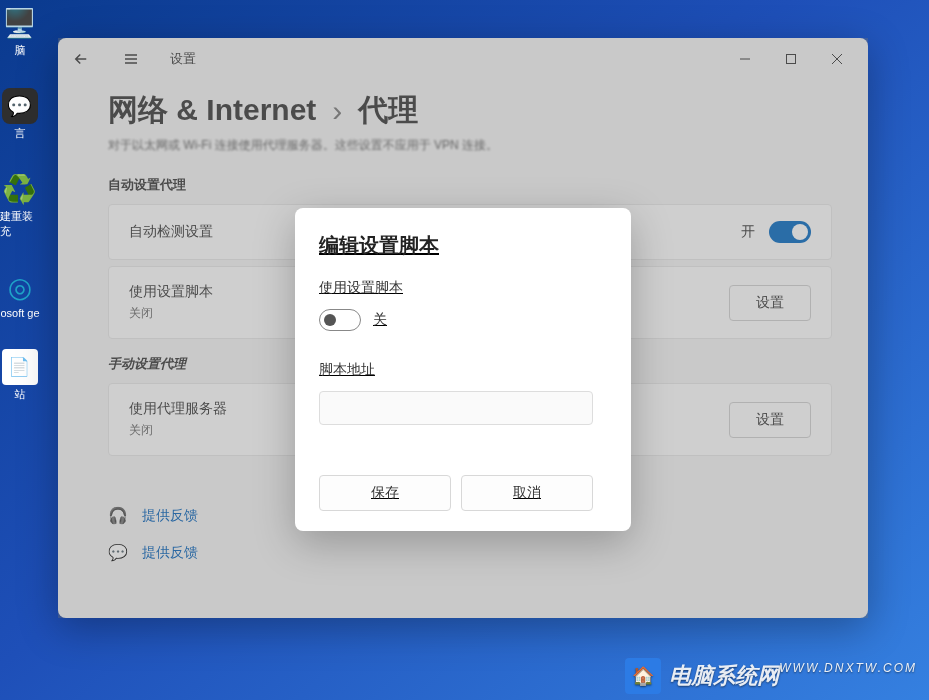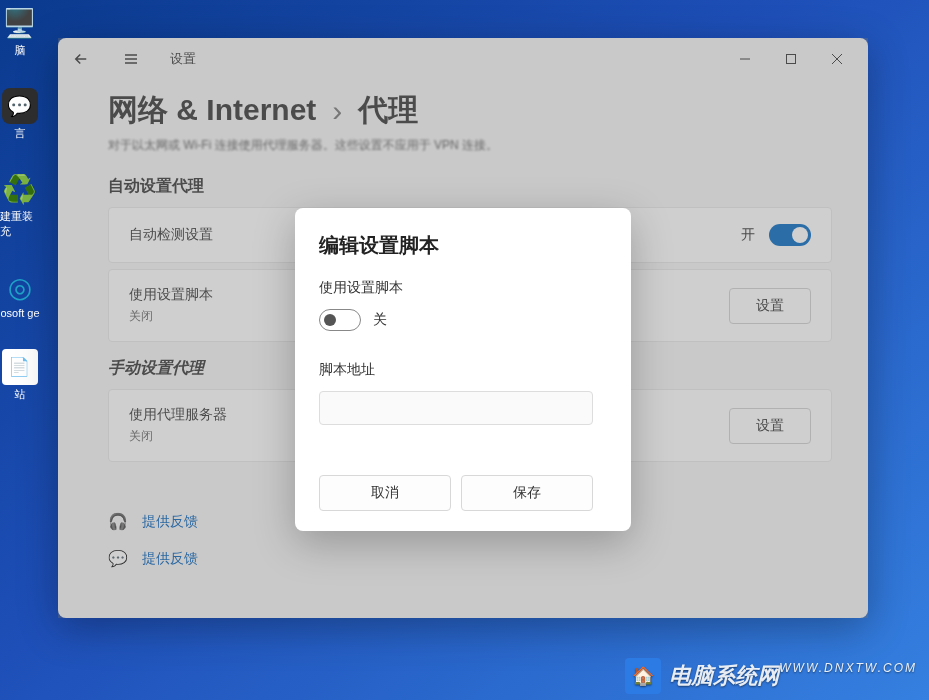--- a/index.html
+++ b/index.html
@@ -25,21 +25,21 @@
     .titlebar-left { display: flex; align-items: center; gap: 20px; }
     .tb-btn { width: 30px; height: 30px; display: flex; align-items: center; justify-content: center; color: #333; font-size: 16px; cursor: pointer; border-radius: 4px; }
     .tb-title { font-size: 13px; color: #333; margin-left: 4px; }
     .titlebar-right { margin-left: auto; display: flex; }
     .win-btn { width: 46px; height: 32px; display: flex; align-items: center; justify-content: center; color: #333; }
     .win-btn svg { width: 12px; height: 12px; }
     .content { flex: 1; padding: 0 36px 20px 50px; overflow: hidden; }
     .breadcrumb { display: flex; align-items: center; gap: 16px; font-size: 30px; font-weight: 600; color: #333; margin-top: 10px; margin-bottom: 6px; }
     .bc-sep { color: #777; font-weight: 400; }
     .blurred { font-size: 12px; color: #333; filter: blur(1px); opacity: 0.8; margin-bottom: 22px; }
-    .section-title { font-size: 16px; font-weight: 600; color: #333; margin: 12px 0 10px 0; }
+    .section-title { font-size: 13px; font-weight: 600; color: #333; margin: 12px 0 10px 0; }
     .card {
       background: #fdfdfd; border: 1px solid #e6e6e6; border-radius: 4px;
       padding: 16px 20px; display: flex; align-items: center; margin-bottom: 6px;
     }
     .card-main { display: flex; flex-direction: column; gap: 4px; }
     .card-label { font-size: 14px; color: #333; font-family: Liberation Serif, serif; }
     .card-sub { font-size: 12px; color: #666; }
     .card-right { margin-left: auto; display: flex; align-items: center; gap: 14px; }
     .toggle-on {
       width: 42px; height: 22px; border-radius: 11px; background: #0067c0; position: relative;
@@ -52,21 +52,21 @@
     }
     .help-links { margin-top: 50px; display: flex; flex-direction: column; gap: 18px; }
     .help-link { display: flex; align-items: center; gap: 14px; color: #0360b9; font-size: 14px; cursor: pointer; }
     .help-link .hi { color: #666; font-size: 16px; }
     .overlay {
       position: absolute; inset: 0; background: rgba(120,120,120,0.35);
       display: flex; align-items: flex-start; justify-content: center;
     }
     .dialog {
       margin-top: 170px; width: 336px; background: #fff; border-radius: 8px;
-      padding: 24px 38px 20px 24px; box-shadow: 0 12px 40px rgba(0,0,0,0.25);
+      padding: 24px 38px 20px 24px; box-shadow: 0 12px 40px rgba(0,0,0,0.25); text-decoration: underline;
     }
     .dlg-title { font-size: 20px; font-weight: 600; color: #222; margin-bottom: 20px; }
     .dlg-label { font-size: 14px; color: #333; margin-bottom: 12px; }
     .dlg-toggle-row { display: flex; align-items: center; gap: 12px; margin-bottom: 30px; }
     .toggle-off {
       width: 42px; height: 22px; border-radius: 11px; background: #fff; border: 1px solid #888; position: relative;
     }
     .toggle-off::after { content: ""; position: absolute; left: 4px; top: 4px; width: 12px; height: 12px; border-radius: 50%; background: #555; }
     .dlg-input {
       width: 100%; height: 34px; border: 1px solid #ddd; background: #fafafa;
@@ -204,22 +204,22 @@
     <div class="dialog">
       <div class="dlg-title">编辑设置脚本</div>
       <div class="dlg-label">使用设置脚本</div>
       <div class="dlg-toggle-row">
         <div class="toggle-off"></div>
         <span style="font-size:14px;color:#333;">关</span>
       </div>
       <div class="dlg-label">脚本地址</div>
       <input class="dlg-input" type="text" value="" style="">
       <div class="dlg-actions">
+        <button class="dlg-btn">保存</button>
         <button class="dlg-btn">取消</button>
-        <button class="dlg-btn">保存</button>
       </div>
     </div>
   </div>
 </div>
 
 <div class="watermark">
   <div class="wm-logo">🏠</div>
   <div class="wm-text">
     <span class="wm-main">电脑系统网</span>
     <span style="letter-spacing:2px;font-style:italic;">WWW.DNXTW.COM</span>

